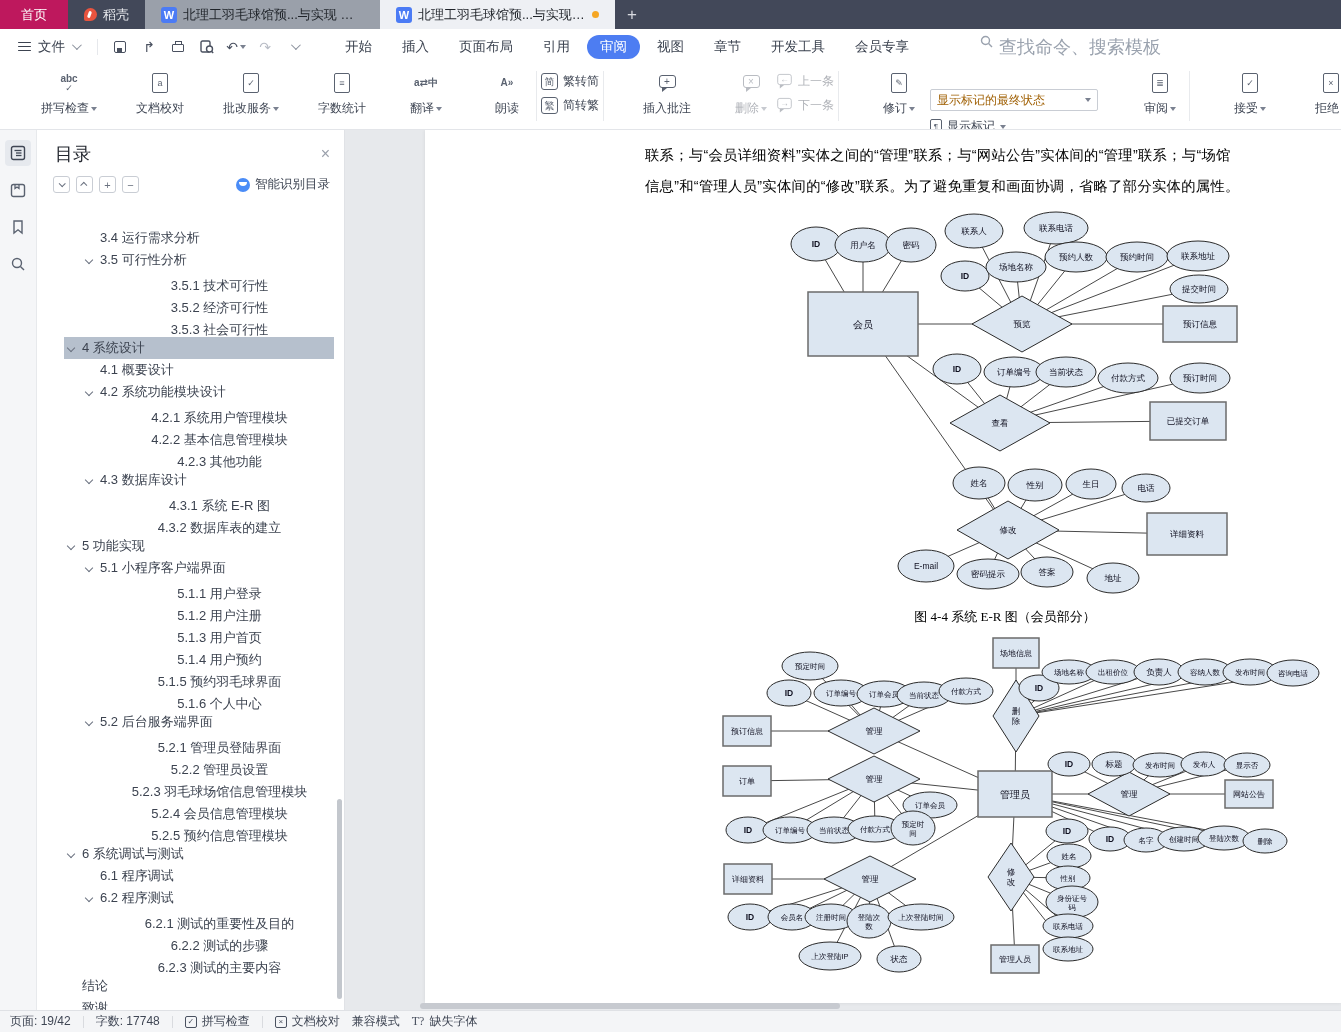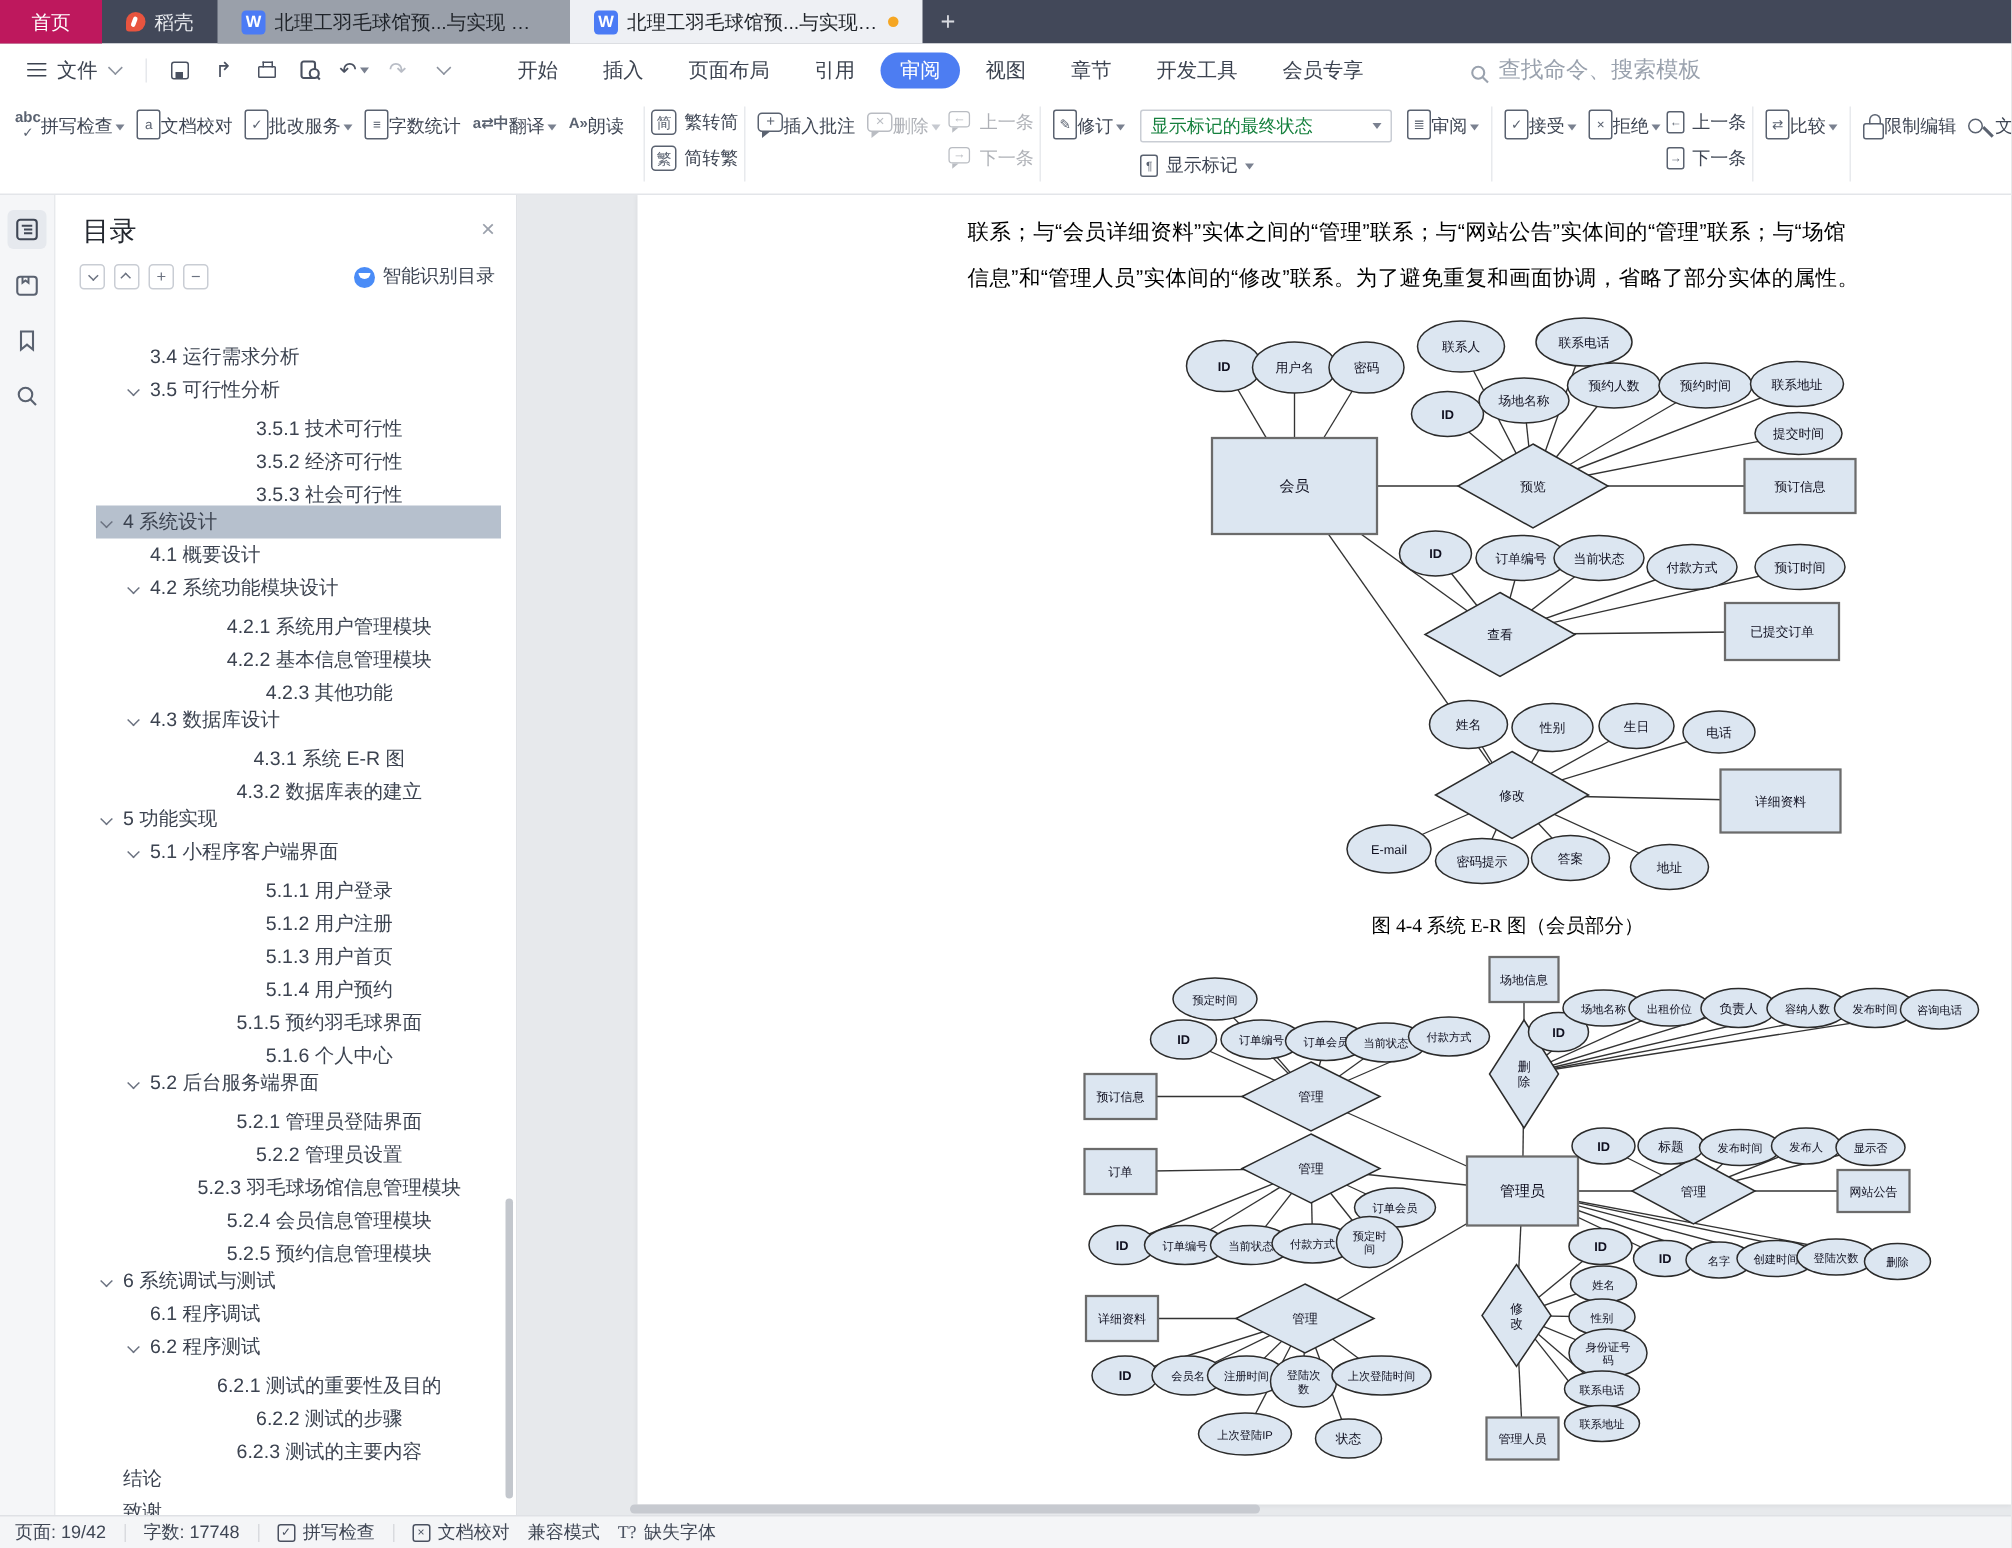--- a/index.html
+++ b/index.html
@@ -29,35 +29,35 @@
   .qbar{display:flex;align-items:center;gap:13px;margin:0 14px 0 10px;padding-left:14px;border-left:1px solid #e6e8ec;color:#4a5160;}
   .qic{width:16px;height:16px;display:flex;align-items:center;justify-content:center;font-size:14px;color:#4a5160;}
   .qic-box{width:12px;height:12px;border:1.5px solid #4a5160;border-radius:2px;position:relative;}
   .qic-box.save:after{content:'';position:absolute;left:2px;bottom:0;width:5px;height:4px;background:#4a5160;}
   .qic-print{width:12px;height:8px;border:1.5px solid #4a5160;border-radius:1px;position:relative;margin-top:3px;}
   .qic-print:before{content:'';position:absolute;left:2px;top:-4px;width:5px;height:3px;border:1.5px solid #4a5160;border-bottom:none;}
   .qic.dis{color:#b9bdc6;}
   .menu-tabs{display:flex;align-items:center;gap:4px;margin-left:16px;}
   .menu-tab{padding:3px 13px;border-radius:14px;white-space:nowrap;}
   .menu-tab.on{background:#4d7df2;color:#fff;}
-  .msearch{display:flex;align-items:flex-end;gap:6px;color:#9aa2ae;font-size:15px;margin-left:58px;}
+  .msearch{display:flex;align-items:flex-start;gap:6px;color:#9aa2ae;font-size:18px;margin-left:58px;}
 
   
   .ribbon{height:66px;background:#fff;border-bottom:1px solid #e3e5e9;display:flex;align-items:flex-start;padding:0 6px;overflow:hidden;}
   .rdiv{width:1px;height:50px;background:#e8eaed;margin:7px 4px 0;flex:none;}
   .rgroup{display:flex;align-items:flex-start;flex:none;}
-  .rbig{display:flex;flex-direction:row;align-items:center;padding:5px 4px 0;min-width:50px;}
+  .rbig{display:flex;flex-direction:column;align-items:center;padding:5px 4px 0;min-width:50px;margin-left:31px;}
   .rbig .ricwrap{height:28px;display:flex;align-items:center;justify-content:center;}
   .rlabel{font-size:12px;color:#3f4654;white-space:nowrap;display:flex;align-items:center;gap:2px;margin-top:3px;}
   .tri{width:0;height:0;border-left:3.5px solid transparent;border-right:3.5px solid transparent;border-top:4px solid #7a8190;display:inline-block;}
   .dis2{opacity:.42;}
   .rrows{display:flex;flex-direction:column;justify-content:flex-start;padding-top:9px;gap:7px;}
   .rrow{display:flex;align-items:center;gap:5px;font-size:12px;color:#3f4654;white-space:nowrap;}
   .mcol{display:flex;flex-direction:column;padding:9px 6px 0;gap:7px;}
-  .rdrop{width:168px;height:22px;border:1px solid #c9cdd4;border-radius:2px;display:flex;align-items:center;font-size:12px;color:#15803d;padding:0 6px;justify-content:space-between;}
+  .rdrop{width:168px;height:22px;border:1px solid #c9cdd4;border-radius:2px;display:flex;align-items:center;font-size:12px;color:#a16207;padding:0 6px;justify-content:space-between;margin-top:16px;}
   
   .ric{display:flex;align-items:center;justify-content:center;color:#5a6270;}
   .ric-doc{width:16px;height:20px;border:1.5px solid #5a6270;border-radius:2px;font-size:9px;display:flex;align-items:center;justify-content:center;}
   .ric-doc.sm{width:12px;height:15px;font-size:8px;}
   .ric-txt{font-size:10px;font-weight:bold;line-height:1;}
   .ric-txt2{display:flex;flex-direction:column;align-items:center;line-height:1;font-size:10px;font-weight:bold;}
   .ric-txt2 .ck{font-size:9px;font-weight:normal;}
   .ric-chip{width:17px;height:17px;border:1.3px solid #5a6270;border-radius:3px;font-size:10px;display:flex;align-items:center;justify-content:center;}
   .ric-bub{width:17px;height:13px;border:1.5px solid #5a6270;border-radius:3px;font-size:10px;display:flex;align-items:center;justify-content:center;position:relative;margin-bottom:4px;}
   .ric-bub:after{content:'';position:absolute;left:2px;bottom:-5px;width:0;height:0;border-top:4px solid #5a6270;border-right:5px solid transparent;}

